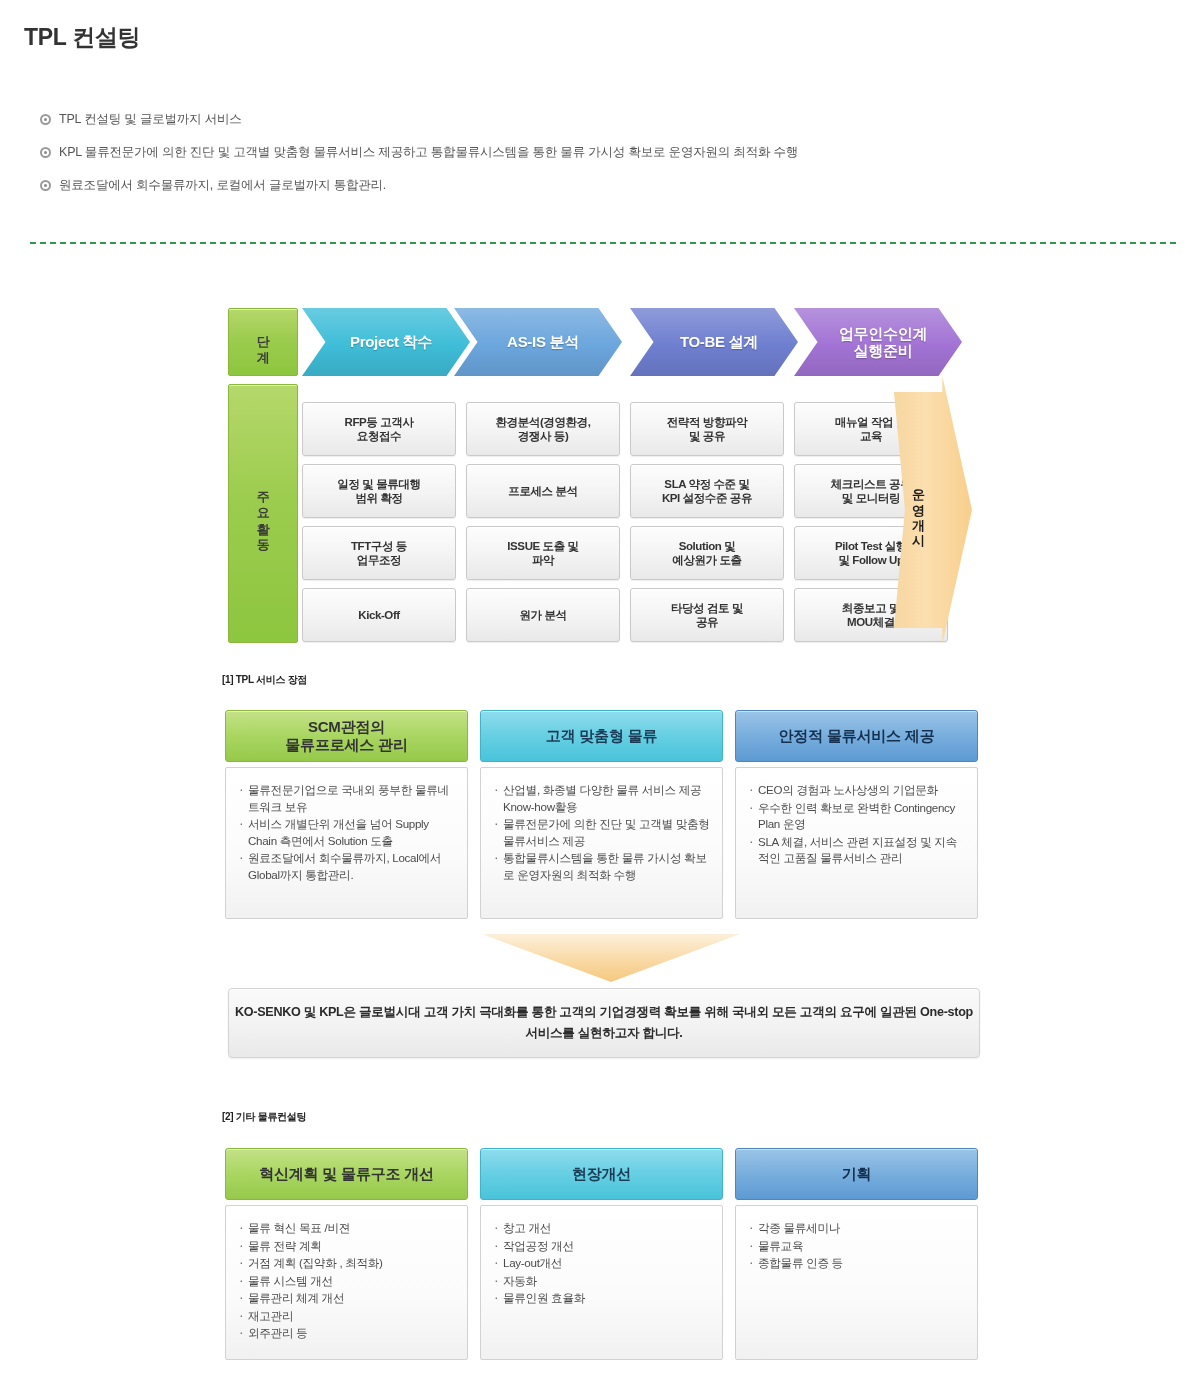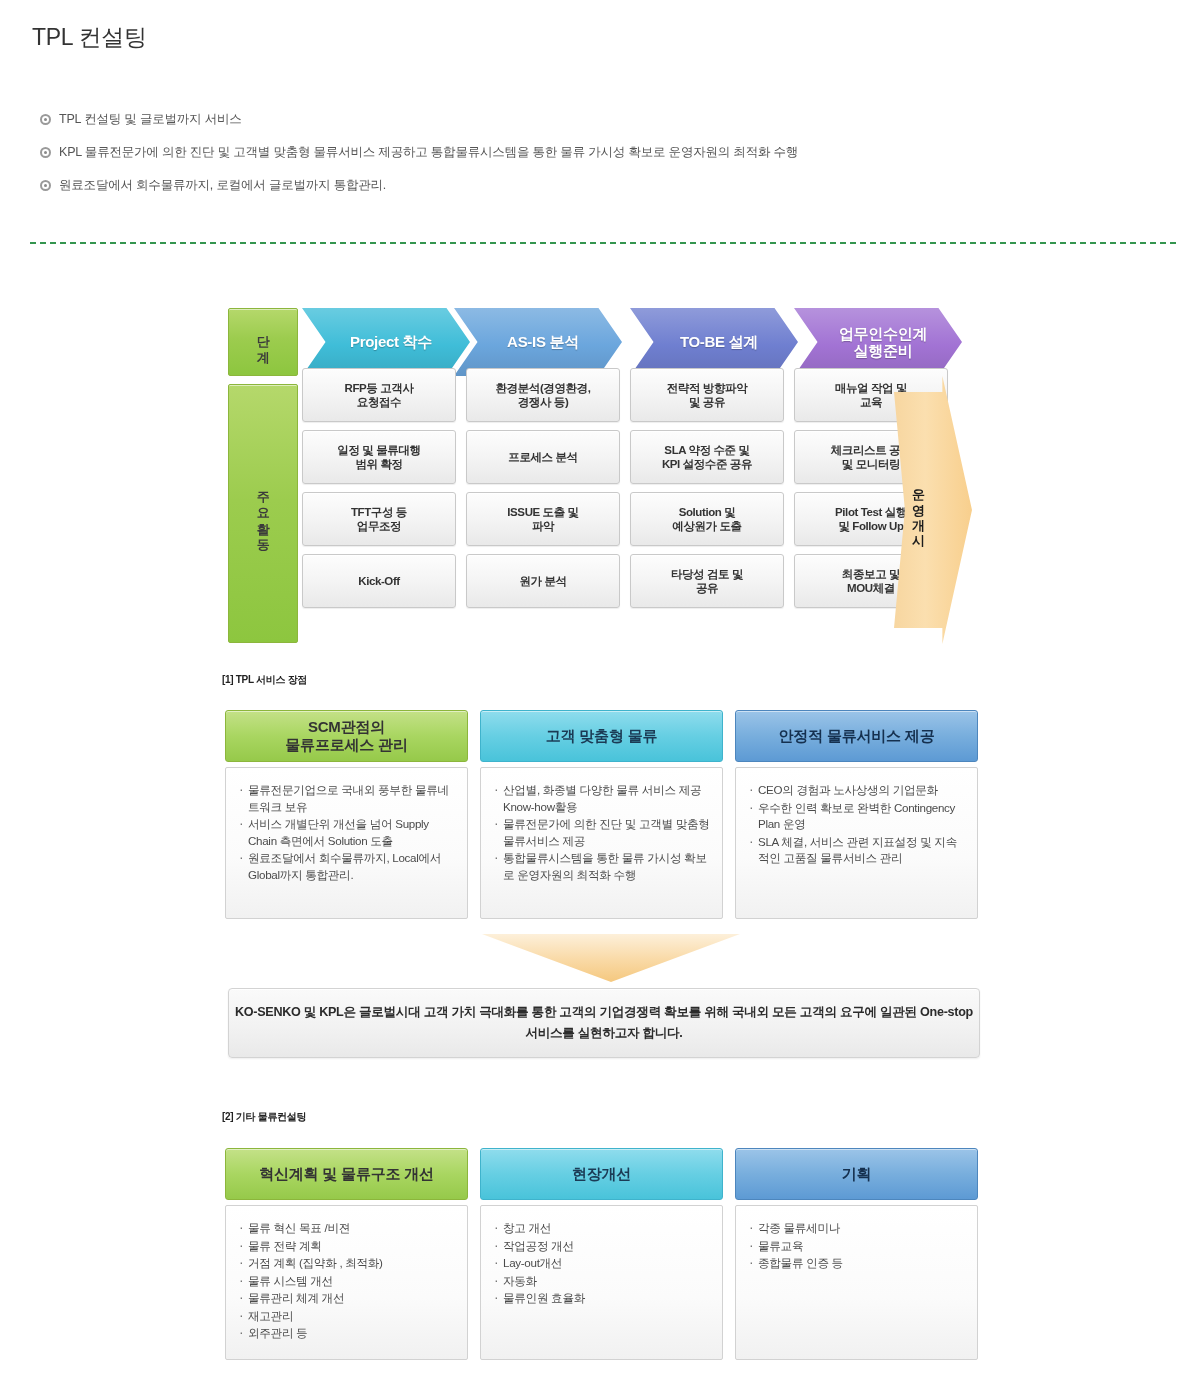--- a/index.html
+++ b/index.html
@@ -8,24 +8,24 @@
     height: 1397px;
     background: #ffffff;
     font-family: "Liberation Sans", "DejaVu Sans", sans-serif;
     color: #333;
     overflow: hidden;
   }
 
   
   .page-title {
     position: absolute;
-    left: 32px;
+    left: 24px;
     top: 22px;
     font-size: 23px;
-    font-weight: 400;
+    font-weight: 700;
     color: #333333;
     letter-spacing: -0.3px;
   }
 
   
   .intro { position: absolute; left: 40px; top: 112px; width: 1130px; }
   .intro-row {
     display: flex;
     align-items: flex-start;
     margin-bottom: 18px;
@@ -99,21 +99,21 @@
     font-weight: bold;
     font-size: 15px;
     line-height: 1.15;
     letter-spacing: -0.3px;
     text-shadow: 0 1px 1px rgba(0,0,0,.25);
     clip-path: polygon(0 0, 86% 0, 100% 50%, 86% 100%, 0 100%, 14% 50%);
   }
   .chev-txt { padding-left: 10px; }
 
   
-  .act-grid { position: absolute; left: 74px; top: 60px; width: 646px; }
+  .act-grid { position: absolute; left: 74px; top: 94px; width: 646px; }
   .act-row { display: flex; gap: 10px; margin-bottom: 8px; }
   .act-cell {
     width: 154px; height: 54px;
     border: 1px solid #c9c9c9;
     border-radius: 3px;
     background: linear-gradient(180deg,#fdfdfd 0%, #f4f4f4 50%, #e9e9e9 100%);
     box-shadow: 0 1px 1px rgba(0,0,0,.07), inset 0 1px 0 #ffffff;
     display: flex; align-items: center; justify-content: center;
     text-align: center;
     font-size: 11.5px;

